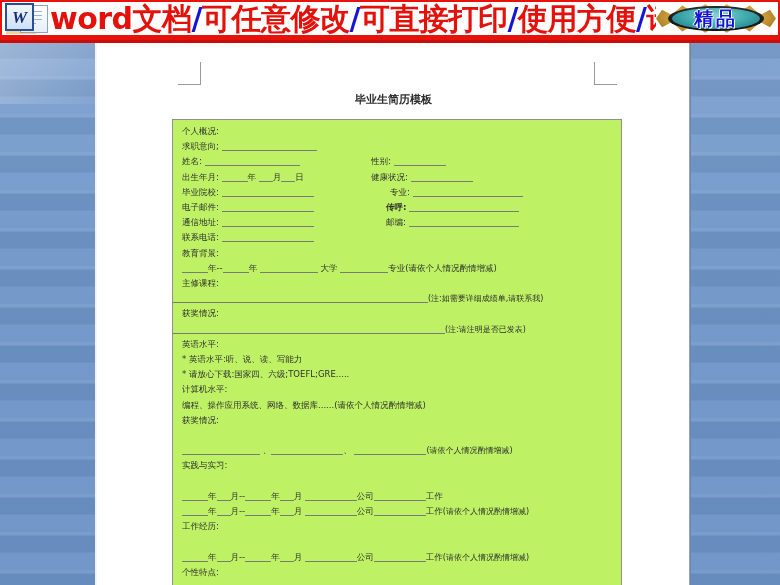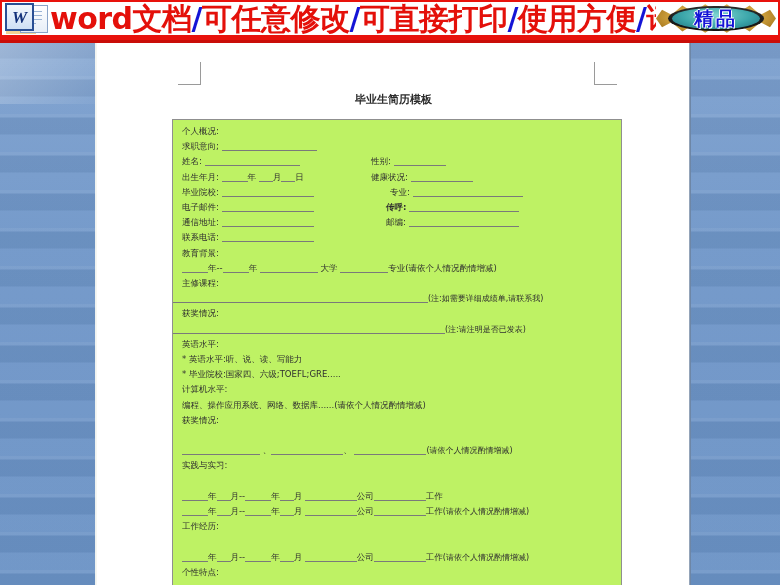--- a/index.html
+++ b/index.html
@@ -176,21 +176,21 @@
     <div class="ln"><span>通信地址:</span><span> </span><span class="u" style="width: 92px;"></span><span class="col2" style="left: 213px;"><span>邮编:</span><span> </span><span class="u" style="width: 110px;"></span></span></div>
     <div class="ln"><span>联系电话:</span><span> </span><span class="u" style="width: 92px;"></span></div>
     <div class="ln"><span>教育背景:</span></div>
     <div class="ln"><span class="u" style="width: 26px;"></span><span>年--</span><span class="u" style="width: 26px;"></span><span>年</span><span> </span><span class="u" style="width: 58px;"></span><span> 大学 </span><span class="u" style="width: 48px;"></span><span>专业</span><span>(请依个人情况酌情增减)</span></div>
     <div class="ln"><span>主修课程:</span></div>
     <div class="ln" style="padding-left: 0px;"><span style="display: inline-block; width: 255px; border-bottom: 1px solid rgb(122, 122, 122); height: 10px; vertical-align: -2px;"></span><span class="note">(注:如需要详细成绩单,请联系我)</span></div>
     <div class="ln"><span>获奖情况:</span></div>
     <div class="ln" style="padding-left: 0px;"><span style="display: inline-block; width: 272px; border-bottom: 1px solid rgb(122, 122, 122); height: 10px; vertical-align: -2px;"></span><span class="note">(注:请注明是否已发表)</span></div>
     <div class="ln"><span>英语水平:</span></div>
     <div class="ln bul"><span>* </span><span>英语水平:听、说、读、写能力</span></div>
-    <div class="ln bul"><span>* </span><span>毕业院校:国家四、六级;TOEFL;GRE.....</span></div>
+    <div class="ln bul"><span>* </span><span>请放心下载:国家四、六级;TOEFL;GRE.....</span></div>
     <div class="ln"><span>计算机水平:</span></div>
     <div class="ln"><span>编程、操作应用系统、网络、数据库......(请依个人情况酌情增减)</span></div>
     <div class="ln"><span>获奖情况:</span></div>
     <div class="ln blank"><span>&nbsp;</span></div>
     <div class="ln"><span class="u" style="width: 78px;"></span><span> 、</span><span class="u" style="width: 72px;"></span><span>、</span><span> </span><span class="u" style="width: 72px;"></span><span class="note">(请依个人情况酌情增减)</span></div>
     <div class="ln"><span>实践与实习:</span></div>
     <div class="ln blank"><span>&nbsp;</span></div>
     <div class="ln"><span class="u" style="width: 26px;"></span><span>年</span><span class="u" style="width: 14px;"></span><span>月--</span><span class="u" style="width: 26px;"></span><span>年</span><span class="u" style="width: 14px;"></span><span>月</span><span> </span><span class="u" style="width: 52px;"></span><span>公司</span><span class="u" style="width: 52px;"></span><span>工作</span></div>
     <div class="ln"><span class="u" style="width: 26px;"></span><span>年</span><span class="u" style="width: 14px;"></span><span>月--</span><span class="u" style="width: 26px;"></span><span>年</span><span class="u" style="width: 14px;"></span><span>月</span><span> </span><span class="u" style="width: 52px;"></span><span>公司</span><span class="u" style="width: 52px;"></span><span>工作</span><span class="note">(请依个人情况酌情增减)</span></div>
     <div class="ln"><span>工作经历:</span></div>

